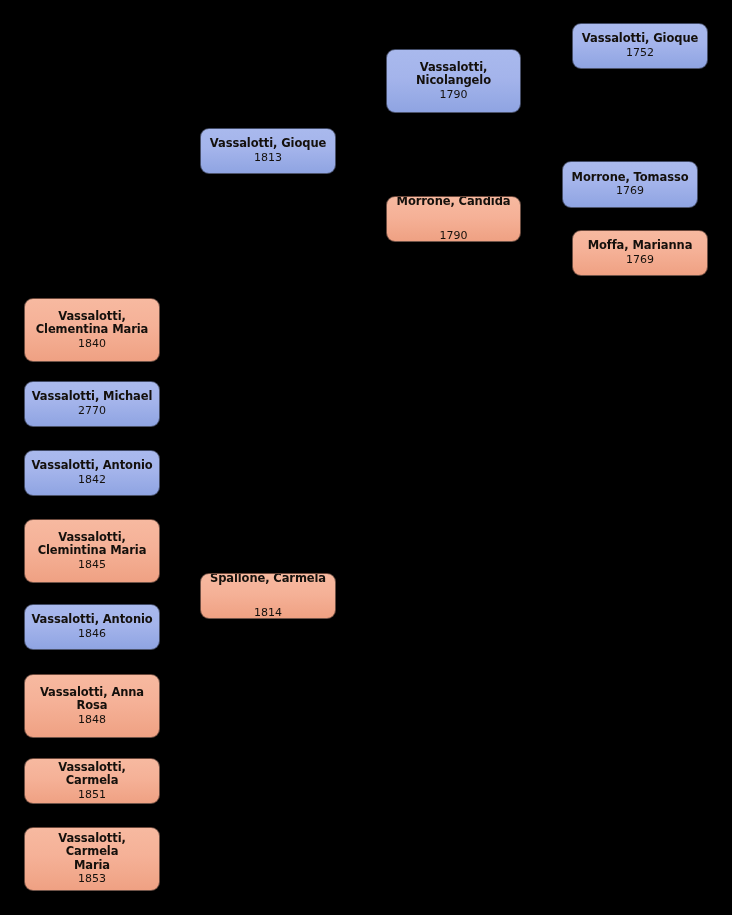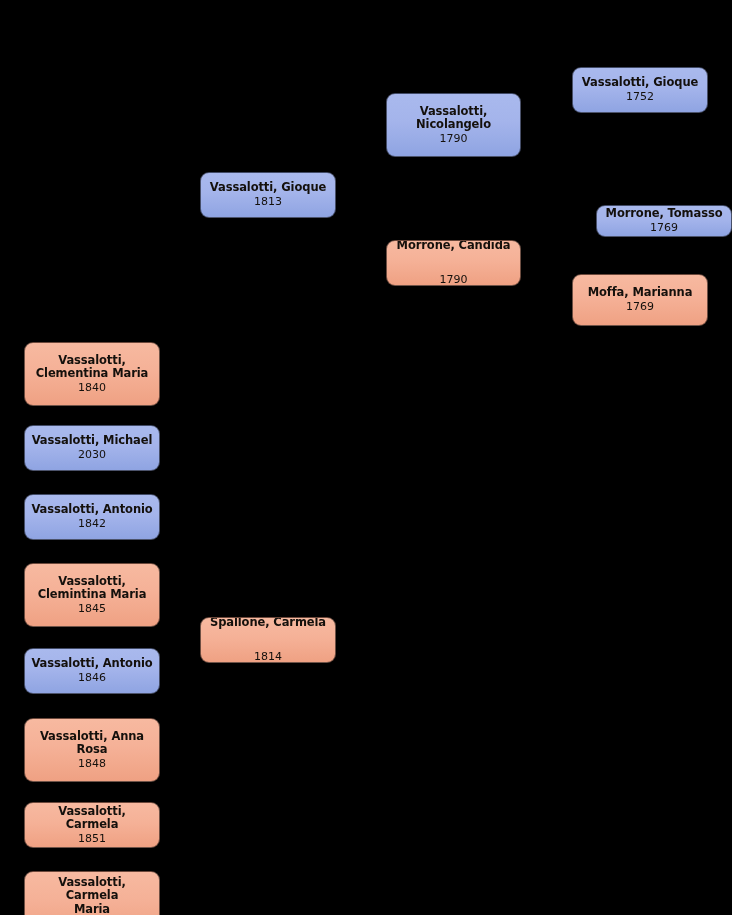--- a/index.html
+++ b/index.html
@@ -31,21 +31,20 @@
     display: flex;
     flex-direction: column;
     align-items: center;
     justify-content: center;
     text-align: center;
     color: #14100c;
     border: 1px solid rgba(0,0,0,0.55);
     box-shadow: 1px 2px 3px rgba(0,0,0,0.85);
     overflow: hidden;
     padding: 0 5px;
-    margin-top: 44px;
   }
 
   .person-node.male {
     background: linear-gradient(to bottom, #a9b9ed 0%, #a4b4eb 45%, #8fa4e2 100%);
   }
 
   .person-node.female {
     background: linear-gradient(to bottom, #f7b9a0 0%, #f5b197 45%, #efa183 100%);
   }
 
@@ -67,21 +66,21 @@
 <body>
 
 <div id="chart-canvas">
     <div class="person-node female" style="left: 24px; top: 298px; width: 136px; height: 64px;">
       <div class="node-name">Vassalotti,
 Clementina Maria</div>
       <div class="node-year">1840</div>
     </div>
     <div class="person-node male" style="left: 24px; top: 381px; width: 136px; height: 46px;">
       <div class="node-name">Vassalotti, Michael</div>
-      <div class="node-year">2030</div>
+      <div class="node-year">2770</div>
     </div>
     <div class="person-node male" style="left: 24px; top: 450px; width: 136px; height: 46px;">
       <div class="node-name">Vassalotti, Antonio</div>
       <div class="node-year">1842</div>
     </div>
     <div class="person-node female" style="left: 24px; top: 519px; width: 136px; height: 64px;">
       <div class="node-name">Vassalotti,
 Clemintina Maria</div>
       <div class="node-year">1845</div>
     </div>
@@ -117,21 +116,21 @@
       <div class="node-year">1790</div>
     </div>
     <div class="person-node female" style="left: 386px; top: 196px; width: 135px; height: 46px; gap: 21px;">
       <div class="node-name">Morrone, Candida</div>
       <div class="node-year">1790</div>
     </div>
     <div class="person-node male" style="left: 572px; top: 23px; width: 136px; height: 46px;">
       <div class="node-name">Vassalotti, Gioque</div>
       <div class="node-year">1752</div>
     </div>
-    <div class="person-node male" style="left: 596px; top: 161px; width: 136px; height: 32px;">
+    <div class="person-node male" style="left: 562px; top: 161px; width: 136px; height: 47px;">
       <div class="node-name">Morrone, Tomasso</div>
       <div class="node-year">1769</div>
     </div>
-    <div class="person-node female" style="left: 572px; top: 230px; width: 136px; height: 52px;">
+    <div class="person-node female" style="left: 572px; top: 230px; width: 136px; height: 46px;">
       <div class="node-name">Moffa, Marianna</div>
       <div class="node-year">1769</div>
     </div>
   </div>
 
 </body></html>

